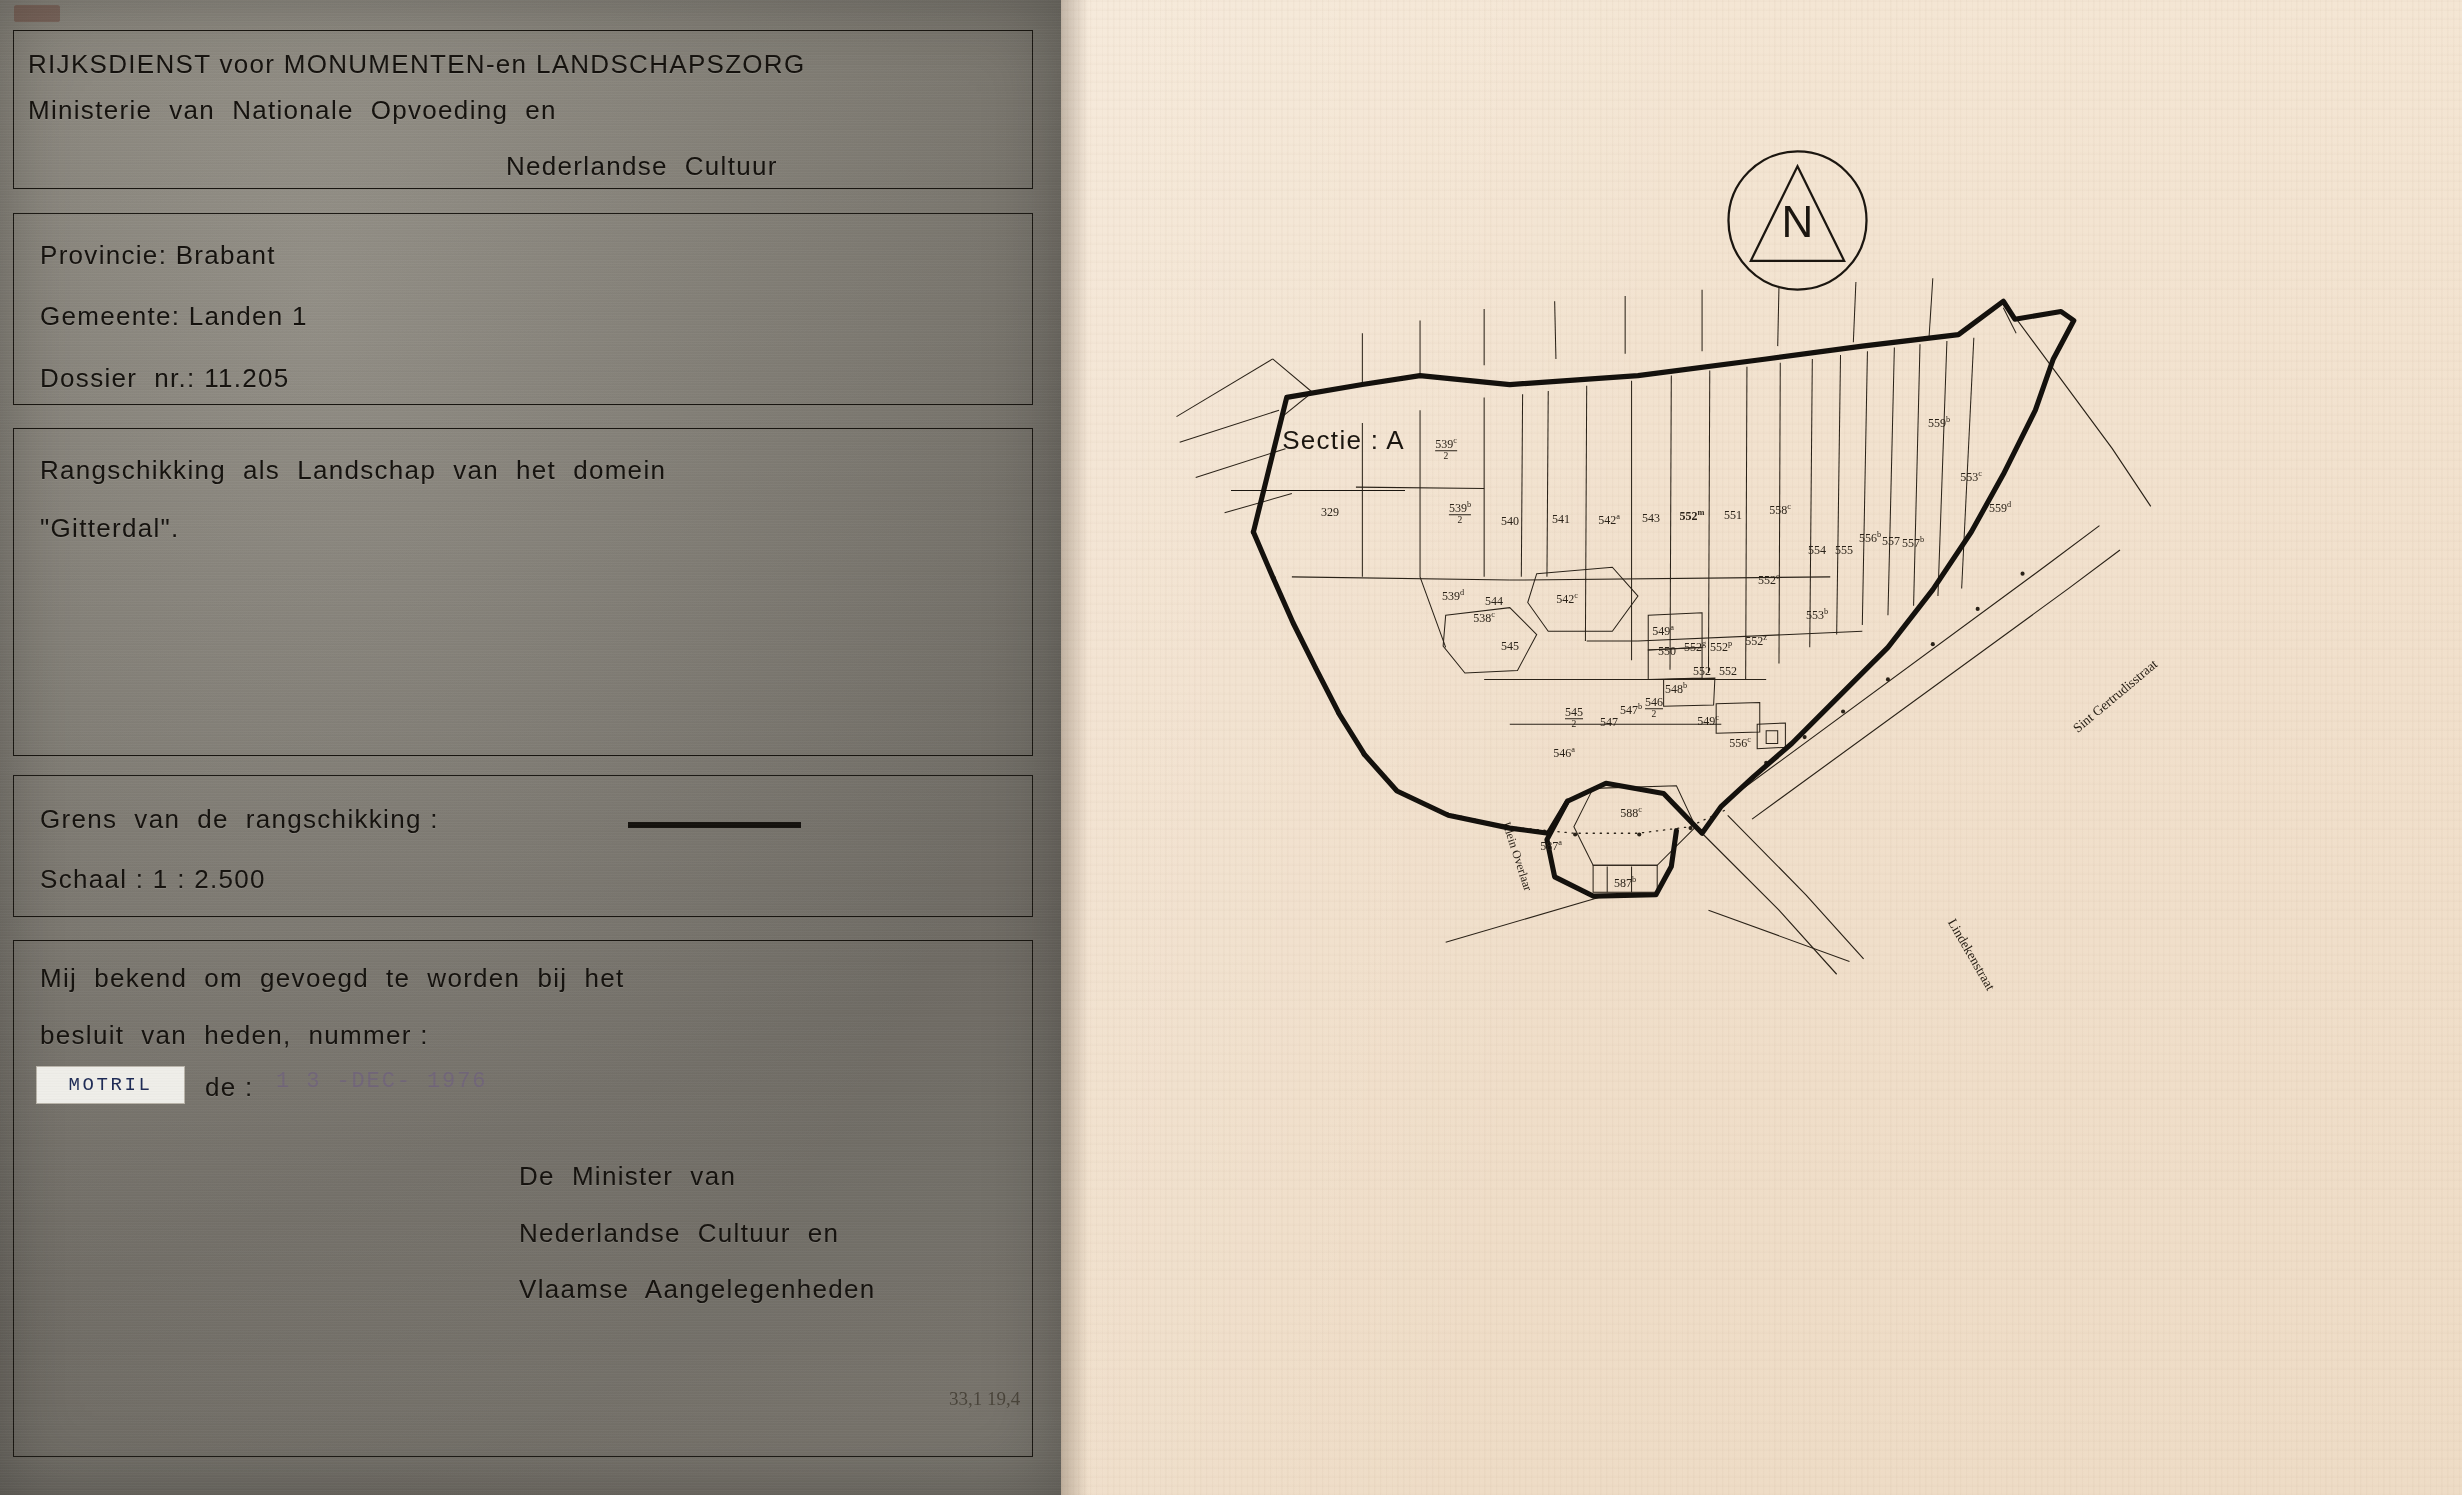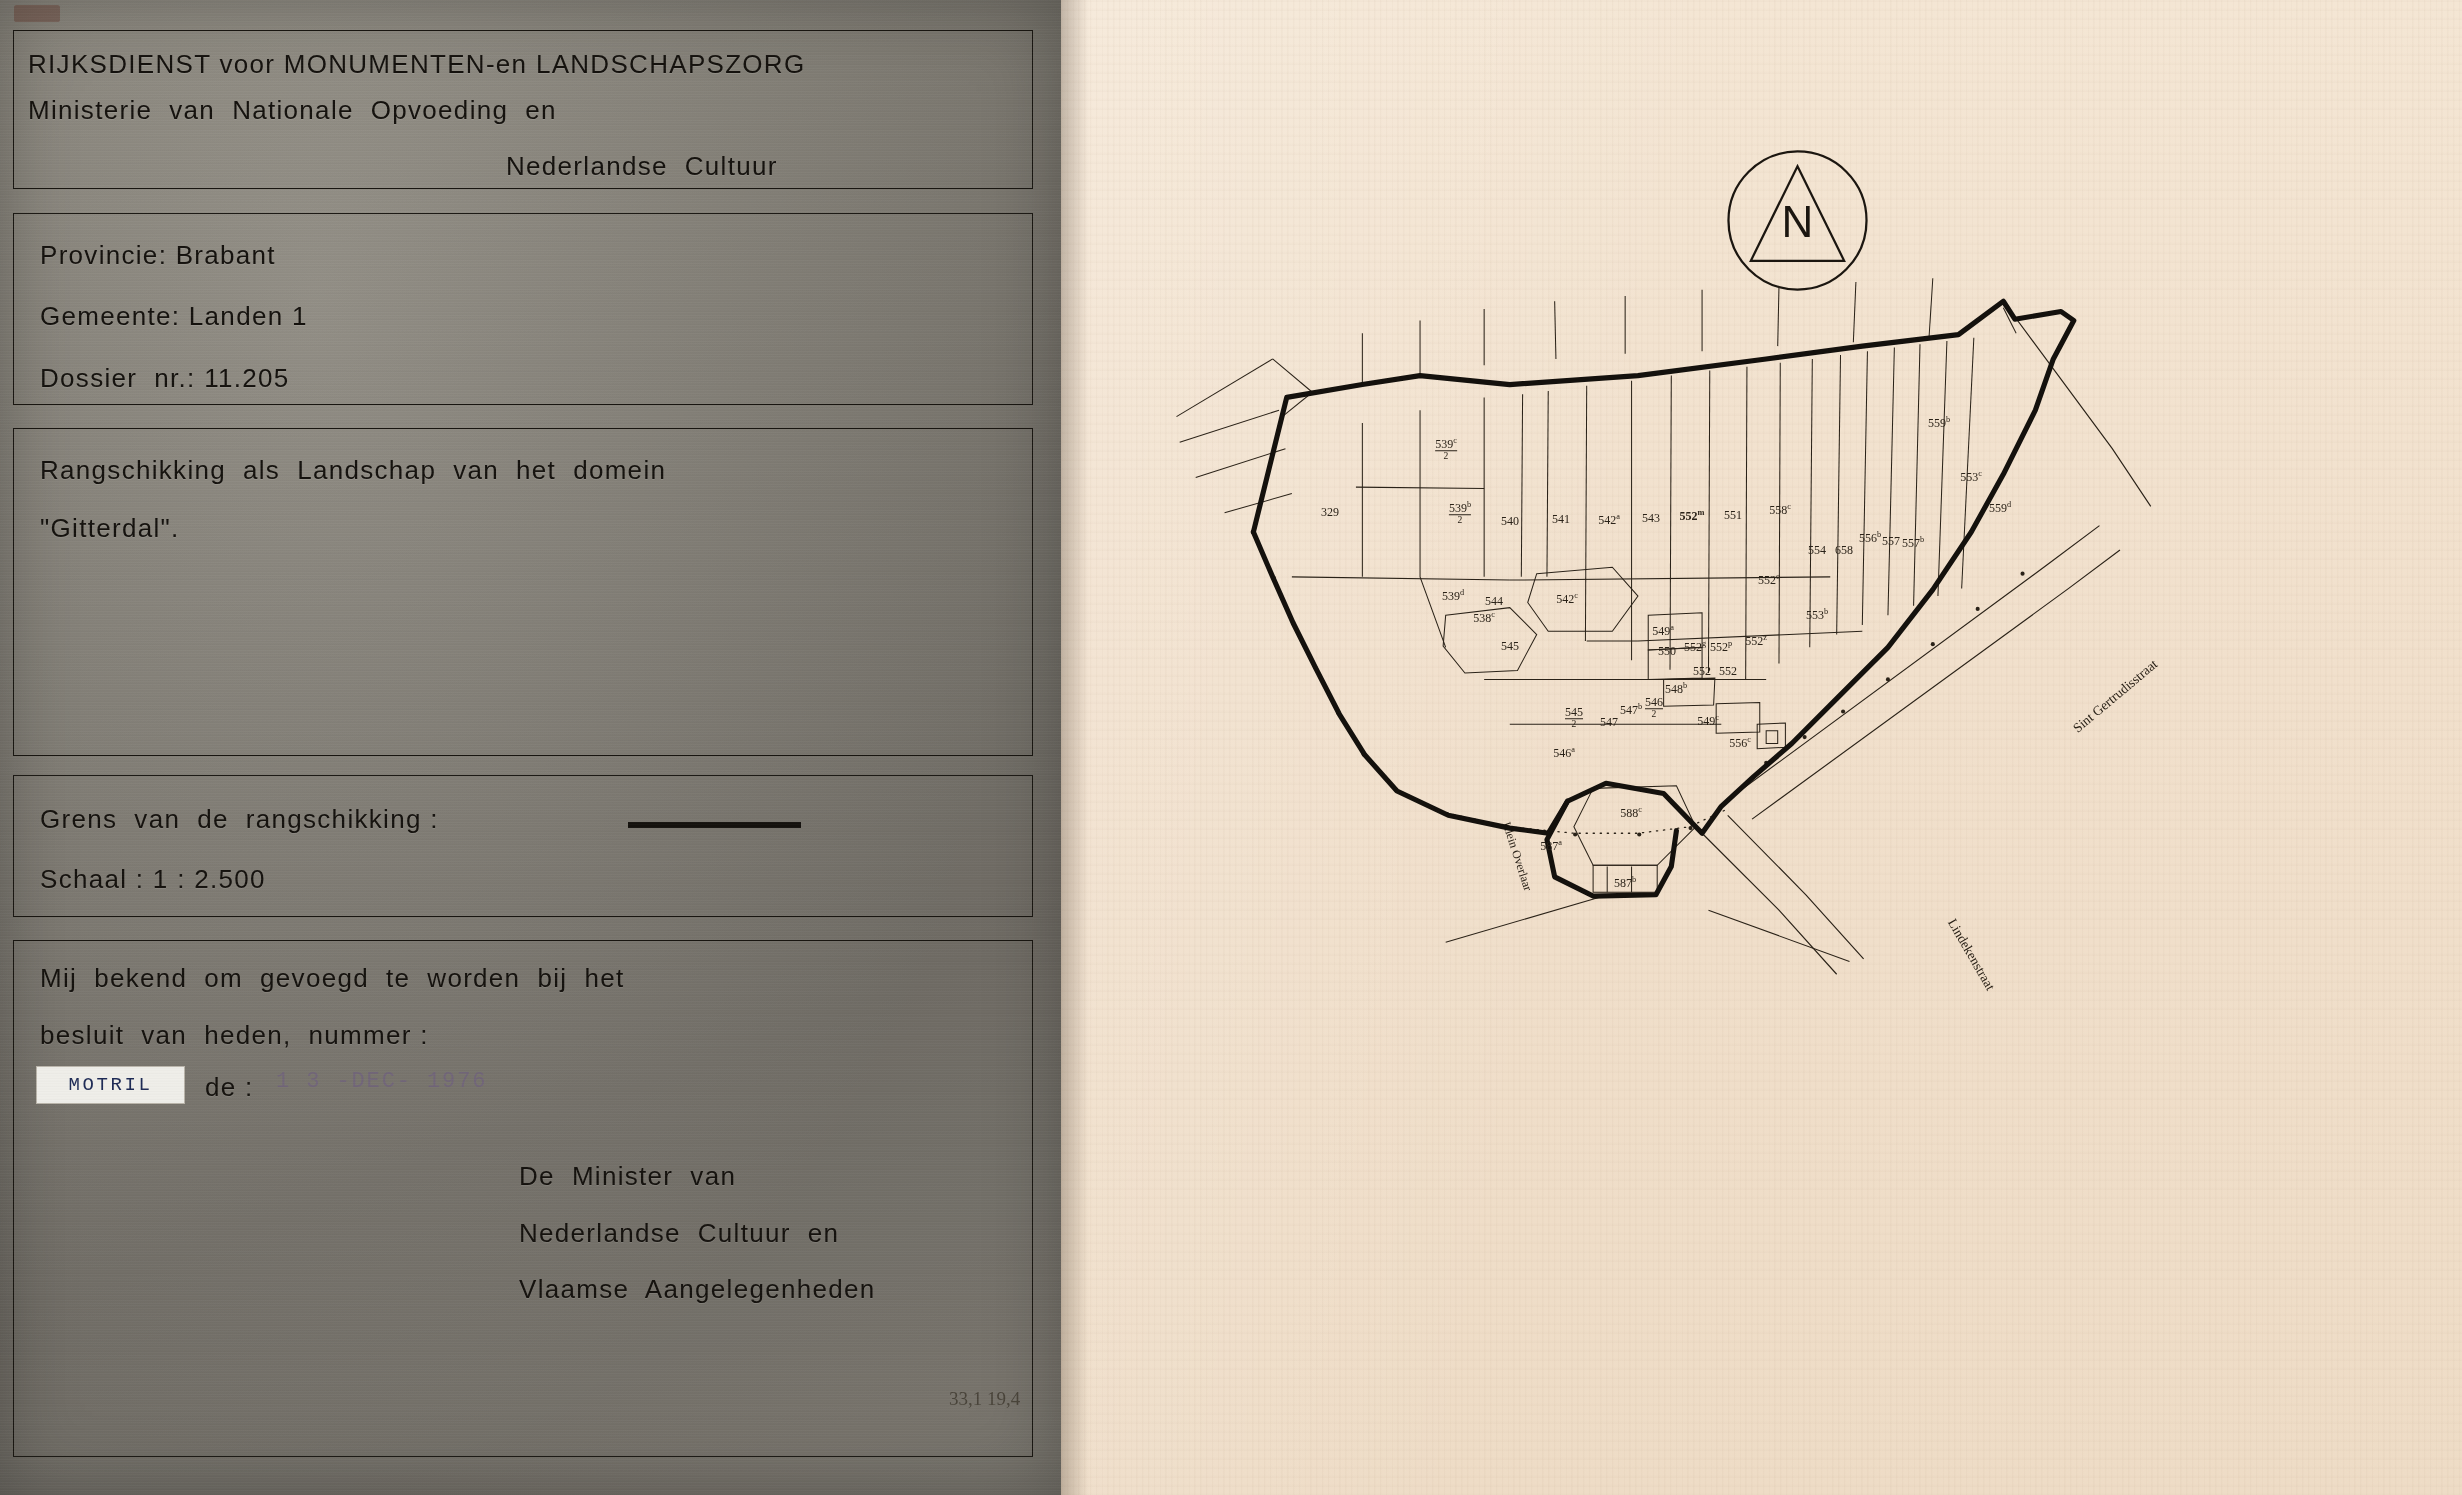--- a/index.html
+++ b/index.html
@@ -253,20 +253,24 @@
     <div class="edge-shadow"></div>
 
     <div id="compass">
       <svg width="147" height="147" viewBox="0 0 230 230">
         <circle cx="115" cy="115" r="108" fill="none" stroke="#1b1610" stroke-width="3.5"></circle>
         <polygon points="115,30 188,178 42,178" fill="none" stroke="#1b1610" stroke-width="3.5"></polygon>
       </svg>
       <div class="n-letter">N</div>
     </div>
 
+    <div class="map-label" id="sectie-a">
+      <span>Sectie : A</span>
+      <span class="ul"></span>
+    </div>
 
     <div class="road-name" id="road-gr">Sint Gertrudisstraat</div>
     <div class="road-name" id="road-ld">Lindekenstraat</div>
     <div class="road-name" id="road-kl">Klein Overlaar</div>
 
     <svg id="map-svg" width="1402" height="1496" viewBox="0 0 2187 2334">
       <g fill="none" stroke="#2a2218" stroke-width="1.6">
 
         <path d="M560 640 L560 900 L600 1010"></path>
         <path d="M470 660 L470 900"></path>
@@ -415,21 +419,21 @@
         <div class="parcel-num" style="left: 392px; top: 596px;">539<sup>d</sup></div>
         <div class="parcel-num" style="left: 423px; top: 618px;">538<sup>c</sup></div>
         <div class="parcel-num" style="left: 449px; top: 522px;">540</div>
         <div class="parcel-num" style="left: 500px; top: 520px;">541</div>
         <div class="parcel-num" style="left: 548px; top: 520px;">542<sup>a</sup></div>
         <div class="parcel-num" style="left: 590px; top: 519px;">543</div>
         <div class="parcel-num" style="left: 631px; top: 516px; font-weight: bold;">552<sup>m</sup></div>
         <div class="parcel-num" style="left: 672px; top: 516px;">551</div>
         <div class="parcel-num" style="left: 719px; top: 510px;">558<sup>c</sup></div>
         <div class="parcel-num" style="left: 756px; top: 551px;">554</div>
-        <div class="parcel-num" style="left: 783px; top: 551px;">658</div>
+        <div class="parcel-num" style="left: 783px; top: 551px;">555</div>
         <div class="parcel-num" style="left: 809px; top: 538px;">556<sup>b</sup></div>
         <div class="parcel-num" style="left: 830px; top: 542px;">557</div>
         <div class="parcel-num" style="left: 852px; top: 543px;">557<sup>b</sup></div>
         <div class="parcel-num" style="left: 878px; top: 423px;">559<sup>b</sup></div>
         <div class="parcel-num" style="left: 910px; top: 477px;">553<sup>c</sup></div>
         <div class="parcel-num" style="left: 939px; top: 508px;">559<sup>d</sup></div>
         <div class="parcel-num" style="left: 708px; top: 580px; font-family: Liberation Serif, serif;">552<sup>o</sup></div>
         <div class="parcel-num" style="left: 756px; top: 615px;">553<sup>b</sup></div>
         <div class="parcel-num" style="left: 433px; top: 602px;">544</div>
         <div class="parcel-num" style="left: 506px; top: 599px;">542<sup>c</sup></div>

